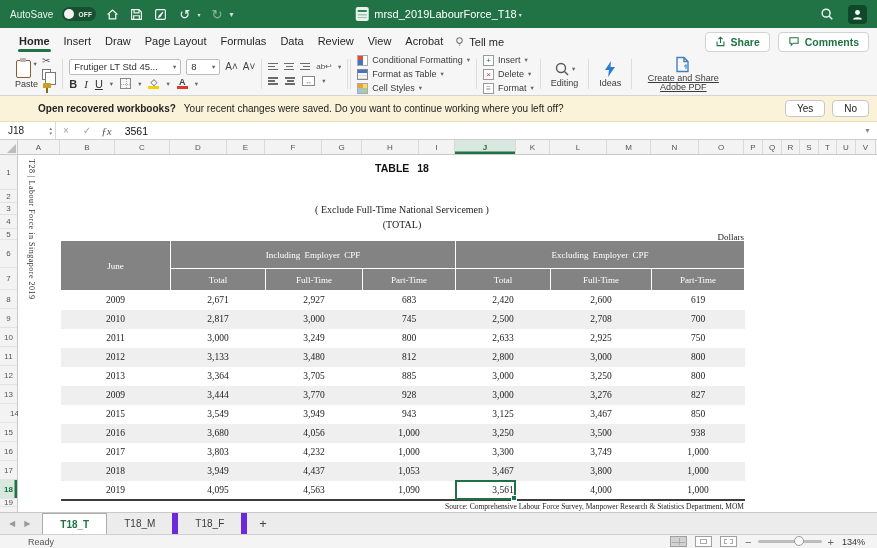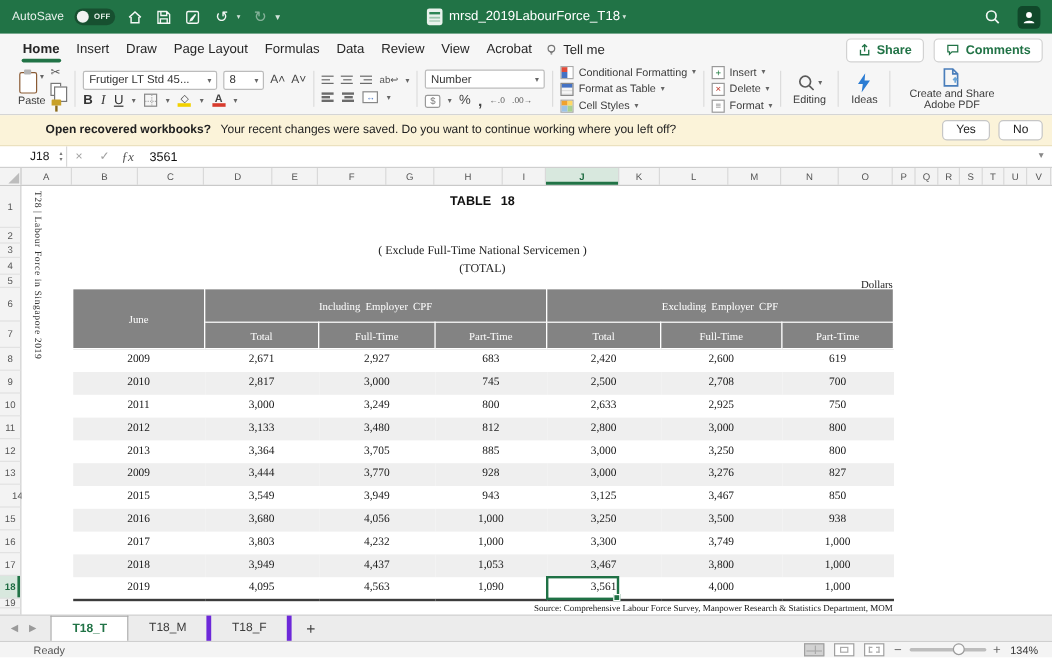--- a/index.html
+++ b/index.html
@@ -91,21 +91,21 @@
   .cell-ico.ins { color:#1a7a3c; } .cell-ico.del { color:#c0392b; } .cell-ico.fmt { color:#888; }
 
   
   .notif { height:26px; background:#fbf3d9; border-bottom:1px solid #e6dcb8; display:flex; align-items:center; padding:0 8px 0 38px; font-size:10px; color:#222; }
   .notif b { margin-right:8px; }
   .notif-btns { margin-left:auto; display:flex; gap:7px; }
   .nbtn { background:#fff; border:1px solid #c6c6c6; border-radius:4px; font-size:10px; color:#222; padding:2px 11px; }
 
   
   .fbar { height:18px; background:#fff; border-bottom:1px solid #cfcfcf; display:flex; align-items:center; }
-  .namebox { width:56px; height:100%; border-right:1px solid #d9d9d9; display:flex; align-items:center; padding:0 3px 0 25px; font-size:10px; color:#222; }
+  .namebox { width:56px; height:100%; border-right:1px solid #d9d9d9; display:flex; align-items:center; padding:0 3px 0 8px; font-size:10px; color:#222; }
   .stepper { margin-left:auto; display:flex; flex-direction:column; font-size:5px; color:#777; line-height:4.5px; }
   .fico { font-size:10px; color:#a0a0a0; padding:0 7px; }
   .fx { font-family:"Liberation Serif",serif; font-style:italic; color:#555; font-size:11px; padding:0 7px 0 3px; }
   .fvalue { font-size:10.5px; color:#111; padding-left:6px; }
   .fbar-caret { margin-left:auto; font-size:7px; color:#888; padding-right:6px; }
 
   
   .colheads { height:15px; display:flex; background:#f3f3f3; border-bottom:1px solid #c9c9c9; }
   .corner { width:18px; border-right:1px solid #c9c9c9; position:relative; background:#f3f3f3; }
   .corner::after { content:""; position:absolute; right:1px; bottom:1px; border-left:9px solid transparent; border-bottom:9px solid #bdbdbd; }
@@ -130,21 +130,21 @@
   table.inc thead tr:last-child th { height:22px; }
   table.inc td { height:19px; font-size:9.5px; color:#1a1a1a; text-align:center; }
   table.inc tr.stripe td { background:#efefef; }
   .selcell { position:absolute; left:437px; top:325px; width:61px; height:20px; border:2px solid #1f7145; z-index:5; }
   .selcell::after { content:""; position:absolute; right:-3px; bottom:-3px; width:4px; height:4px; background:#1f7145; border:1px solid #fff; }
   .t-source { position:absolute; left:42px; width:684px; top:347px; text-align:right; font-size:7.5px; color:#222; }
 
   
   .sheettabs { height:22px; background:#ececec; border-top:1px solid #c9c9c9; display:flex; align-items:stretch; }
   .nav-arrows { display:flex; align-items:center; gap:9px; padding:0 12px 0 9px; font-size:8px; color:#9a9a9a; }
-  .stab { display:flex; align-items:center; padding:0 17px; font-size:10px; color:#3c3c3c; border-right:4px solid #6d28d9; }
+  .stab { display:flex; align-items:center; padding:0 17px; font-size:10px; color:#3c3c3c; border-right:6px solid #6d28d9; }
   .stab.active { background:#fff; border:1px solid #ababab; border-bottom:none; color:#217346; font-weight:bold; }
   .addtab { display:flex; align-items:center; padding:0 12px; font-size:13px; color:#444; }
 
   
   .statusbar { height:14px; background:#f4f4f4; border-top:1px solid #cfcfcf; display:flex; align-items:center; font-size:9px; color:#555; }
   .ready { padding-left:28px; }
   .sb-right { margin-left:auto; display:flex; align-items:center; gap:8px; padding-right:12px; }
   .view-ico { width:17px; height:11px; border:1px solid #9f9f9f; background:#fff; position:relative; }
   .view-ico.sel { background:#d2d2d2; }
   .view-ico.grid::before { content:""; position:absolute; inset:1px; background:
@@ -334,36 +334,20 @@
               <i></i>
               <i></i>
             </span>
           <span class="merge-ico"></span>
             <span class="caret">▾</span>
         </div>
       </div>
     </div>
     <div class="rsep"></div>
 
-    <div class="rgroup">
-      <div class="rcol" style="gap:4px;">
-        <span class="selbox" style="width:100px;">
-            <span>Number</span>
-            <span class="caret">▾</span>
-          </span>
-        <div class="rrow" style="gap:6px;">
-          <span class="money-ico">$</span>
-            <span class="caret">▾</span>
-          <span class="pct">%</span>
-          <span class="comma">,</span>
-          <span class="mini-txt">←.0</span>
-          <span class="mini-txt">.00→</span>
-        </div>
-      </div>
-    </div>
     <div class="rsep"></div>
 
     <div class="rgroup">
       <div class="rcol" style="gap:3px;">
         <span class="style-line">
             <span class="cf-ico">
               <b></b>
               <b></b>
               <b></b>
               <b></b>
@@ -434,21 +418,21 @@
       </div>
     </div>
     <div class="rsep"></div>
 
     <div class="rgroup">
       <div class="bigbtn">
         <svg width="18" height="17" viewBox="0 0 18 17" fill="none" stroke="#4a7ebb" stroke-width="1.4">
             <path d="M3 1.5 H10 L14 5.5 V15.5 H3 Z M10 1.5 V5.5 H14"></path>
             <path d="M12 9 V13 M10.3 10.7 L12 9 L13.7 10.7" stroke="#6aa5d8"></path>
           </svg>
-        <span class="lbl" style="text-align:center;line-height:9px;width:82px;white-space:normal;">Create and Share Adobe PDF</span>
+        <span class="lbl" style="text-align:center;line-height:9px;width:82px;white-space:normal;text-decoration:underline;">Create and Share Adobe PDF</span>
       </div>
     </div>
   </div>
 
   <div class="notif">
     <b>Open recovered workbooks?</b>
     <span>Your recent changes were saved. Do you want to continue working where you left off?</span>
     <div class="notif-btns">
       <button class="nbtn">Yes</button>
       <button class="nbtn">No</button>

